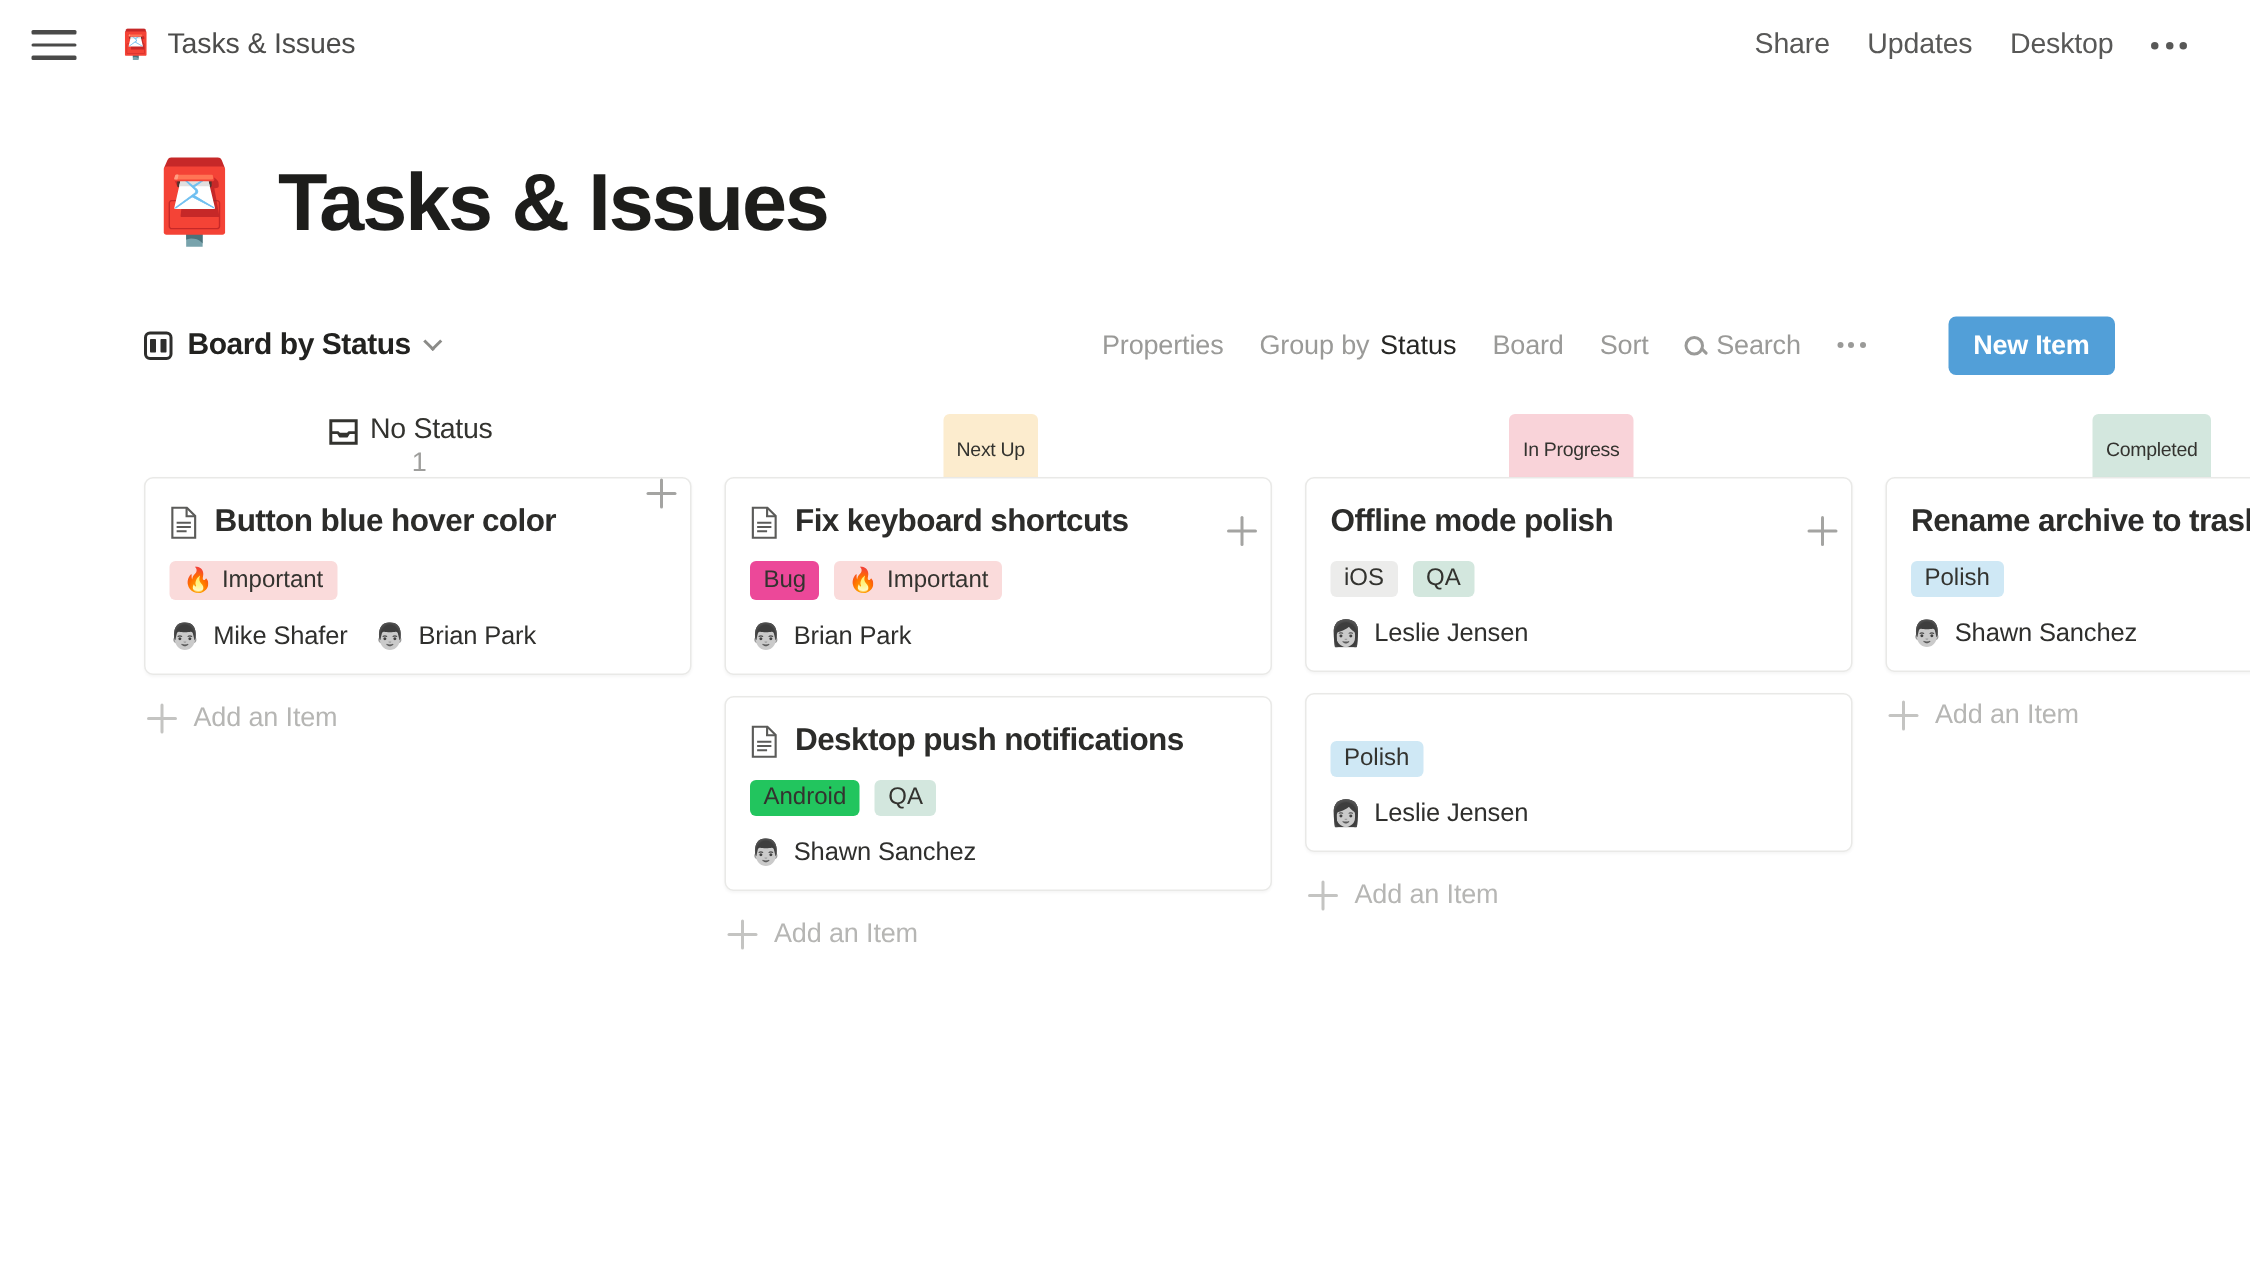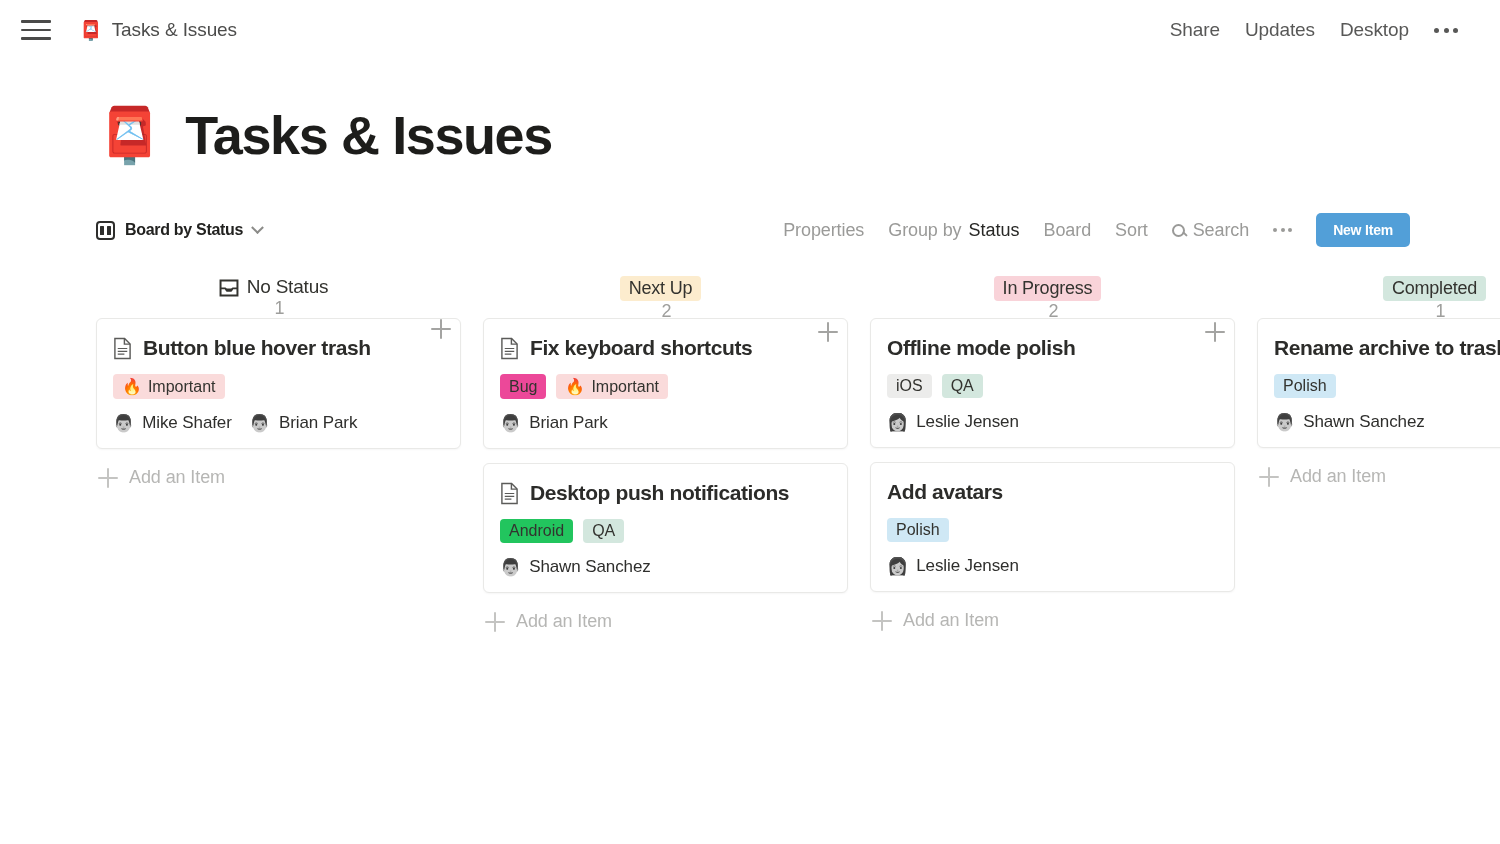--- a/index.html
+++ b/index.html
@@ -62,61 +62,61 @@
     margin-top: 44px;
     padding-right: 90px;
     height: 40px;
   }
   .view-name-wrap { display: flex; align-items: center; gap: 10px; cursor: pointer; }
   .board-icon {
     width: 19px; height: 19px; border: 2px solid #2e2e2c; border-radius: 4px;
     display: flex; align-items: center; justify-content: center; gap: 2.5px;
   }
   .board-icon i { width: 4px; height: 9px; background: #2e2e2c; display: block; border-radius: 0.5px; }
-  .view-name { font-size: 16px; font-weight: 700; color: #222220; letter-spacing: -0.3px; }
+  .view-name { font-size: 20px; font-weight: 700; color: #222220; letter-spacing: -0.3px; }
   .chev { width: 9px; height: 9px; border-right: 2px solid #8b8b88; border-bottom: 2px solid #8b8b88;
           transform: rotate(45deg) translate(-2px,-2px); }
 
   .toolbar-right { margin-left: auto; display: flex; align-items: center; gap: 24px; }
   .tb-item { font-size: 18px; color: #9a9a98; cursor: pointer; white-space: nowrap; letter-spacing: -0.1px; }
   .tb-groupby { display: flex; align-items: baseline; gap: 7px; cursor: pointer; }
   .tb-groupby .val { color: #272725; font-size: 18px; }
   .tb-search { display: flex; align-items: center; gap: 8px; cursor: pointer; }
   .search-ico {
     width: 13px; height: 13px; border: 2px solid #9a9a98; border-radius: 50%;
     position: relative;
   }
   .search-ico::after {
     content: ""; position: absolute; width: 6px; height: 2px; background: #9a9a98;
     transform: rotate(45deg); right: -5px; bottom: 0px; border-radius: 1px;
   }
   .dots-sm { display: inline-flex; gap: 3.5px; cursor: pointer; }
   .dots-sm i { width: 4px; height: 4px; border-radius: 50%; background: #9a9a98; display: block; }
   .new-item-btn {
-    background: #529fd8; color: #fff; font-size: 14px; font-weight: 700;
+    background: #529fd8; color: #fff; font-size: 18px; font-weight: 700;
     border: none; border-radius: 5px; padding: 9px 17px; cursor: pointer;
-    letter-spacing: -0.2px; font-family: inherit;
+    letter-spacing: -0.2px; font-family: inherit; margin-left: 31px;
   }
 
   
   .board {
     display: flex; gap: 22px;
     margin-top: 26px;
     padding-left: 0;
   }
   .column { width: 365px; flex: 0 0 365px; }
   .col-header {
     display: flex; align-items: center;
     height: 34px; padding: 0 10px 0 0; flex-direction: column;
   }
   .col-title-wrap { display: flex; align-items: center; gap: 9px; }
   .tray-icon { width: 19px; height: 17px; position: relative; }
   .col-name-plain { font-size: 19px; font-weight: 500; color: #33332f; letter-spacing: -0.2px; }
   .col-chip {
-    font-size: 18px; color: #33332f; padding: 2px 9px; border-radius: 4px;
+    font-size: 13px; color: #33332f; padding: 16px 9px; border-radius: 4px;
     letter-spacing: -0.2px;
   }
   .col-count { font-size: 18px; color: #9e9e9c; margin-left: 12px; }
   .col-actions { margin-left: auto; display: flex; align-items: center; gap: 18px; }
   .plus-ico {
     width: 20px; height: 20px; position: relative; cursor: pointer;
   }
   .plus-ico::before, .plus-ico::after {
     content: ""; position: absolute; background: #a4a4a2; border-radius: 1px;
   }
@@ -236,21 +236,21 @@
         <div class="cards">
           <div class="card">
             <div class="card-title-row">
               <span class="doc-icon"><svg viewBox="0 0 20 24" width="19" height="23" aria-hidden="true">
                   <path d="M2 1.5h10.2L18 7.2V22.5H2z" fill="#fff" stroke="#5b5b59" stroke-width="1.5"></path>
                   <path d="M12 1.6v5.8h5.9" fill="none" stroke="#5b5b59" stroke-width="1.5"></path>
                   <g stroke="#5b5b59" stroke-width="1.3">
                     <path d="M5 12h10M5 15h10M5 18h7"></path>
                   </g>
                 </svg></span>
-              <span class="card-title">Button blue hover trash</span>
+              <span class="card-title">Button blue hover color</span>
             </div>
             <div class="tags">
               <span class="tag" style="background: rgb(250, 219, 219);">
                 <span>🔥</span>
                 <span>Important</span>
               </span>
             </div>
             <div class="people">
               <span class="person">
                 <span class="person-avatar">👨</span>
@@ -372,23 +372,20 @@
               </span>
             </div>
             <div class="people">
               <span class="person">
                 <span class="person-avatar">👩</span>
                 <span class="person-name">Leslie Jensen</span>
               </span>
             </div>
           </div>
           <div class="card">
-            <div class="card-title-row">
-              <span class="card-title">Add avatars</span>
-            </div>
             <div class="tags">
               <span class="tag" style="background: rgb(207, 232, 245);">
                 <span>Polish</span>
               </span>
             </div>
             <div class="people">
               <span class="person">
                 <span class="person-avatar">👩</span>
                 <span class="person-name">Leslie Jensen</span>
               </span>

